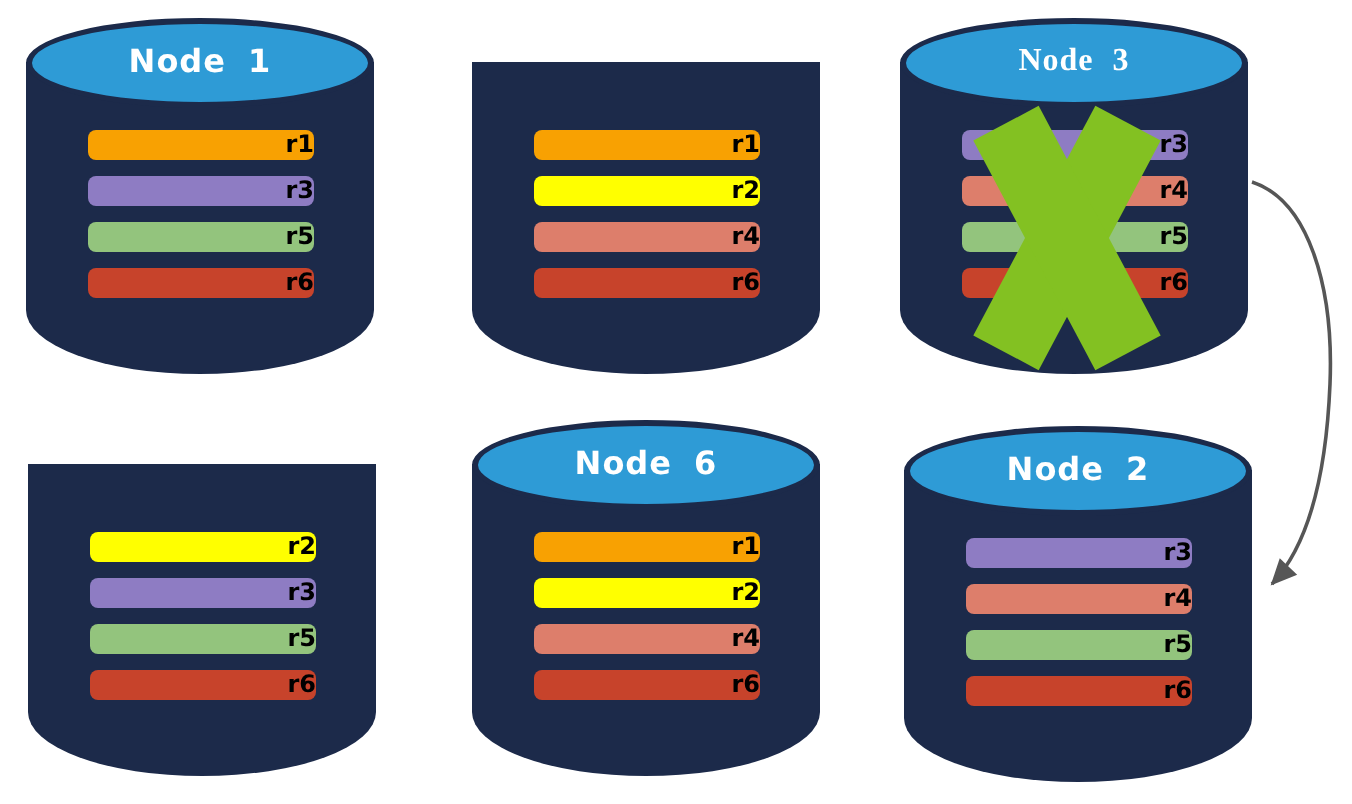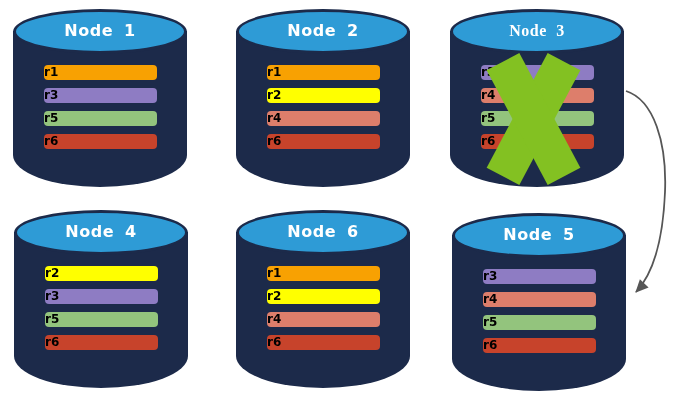--- a/index.html
+++ b/index.html
@@ -25,21 +25,21 @@
     background:#2E9BD6;
     display:flex;align-items:center;justify-content:center;
   }
   .node-title{
     color:#ffffff;font-weight:700;font-size:16px;
     letter-spacing:.5px;word-spacing:5px;margin-top:-2px;
   }
   .records{position:absolute;left:31px;right:30px;top:56px;}
   .record-bar{
     height:15px;margin-bottom:8px;border-radius:4px;
-    text-align:left;font-weight:700;font-size:12px;line-height:15px;color:#000;
+    text-align:right;font-weight:700;font-size:12px;line-height:15px;color:#000;
   }
   .fail-x{position:absolute;left:0;top:0;width:100%;height:100%;pointer-events:none;}
   .x-arm{position:absolute;width:37px;height:130px;left:65px;top:45px;background:#83C122;}
   .x-arm-1{transform:rotate(28deg);}
   .x-arm-2{transform:rotate(-28deg);}
   .arrow-layer{position:absolute;left:0;top:0;width:676px;height:402px;pointer-events:none;}
 </style>
 </head>
 <body>
 
@@ -53,23 +53,20 @@
     <div class="records">
       <div class="record-bar" style="background-color: rgb(248, 161, 2);">r1</div>
       <div class="record-bar" style="background-color: rgb(142, 124, 195);">r3</div>
       <div class="record-bar" style="background-color: rgb(147, 196, 125);">r5</div>
       <div class="record-bar" style="background-color: rgb(199, 67, 43);">r6</div>
     </div>
   </div>
 
   <div class="node pos-1">
     <div class="cyl-body" style="background-color: rgb(28, 42, 74);"></div>
-    <div class="cyl-top" style="background-color: rgb(46, 155, 214); border-color: rgb(28, 42, 74);">
-      <span class="node-title">Node 2</span>
-    </div>
     <div class="records">
       <div class="record-bar" style="background-color: rgb(248, 161, 2);">r1</div>
       <div class="record-bar" style="background-color: rgb(255, 255, 0);">r2</div>
       <div class="record-bar" style="background-color: rgb(221, 126, 107);">r4</div>
       <div class="record-bar" style="background-color: rgb(199, 67, 43);">r6</div>
     </div>
   </div>
 
   <div class="node pos-2">
     <div class="cyl-body" style="background-color: rgb(28, 42, 74);"></div>
@@ -83,23 +80,20 @@
       <div class="record-bar" style="background-color: rgb(199, 67, 43);">r6</div>
     </div>
     <div class="fail-x">
       <div class="x-arm x-arm-1" style="background-color: rgb(131, 193, 34);"></div>
       <div class="x-arm x-arm-2" style="background-color: rgb(131, 193, 34);"></div>
     </div>
   </div>
 
   <div class="node pos-3">
     <div class="cyl-body" style="background-color: rgb(28, 42, 74);"></div>
-    <div class="cyl-top" style="background-color: rgb(46, 155, 214); border-color: rgb(28, 42, 74);">
-      <span class="node-title">Node 4</span>
-    </div>
     <div class="records">
       <div class="record-bar" style="background-color: rgb(255, 255, 0);">r2</div>
       <div class="record-bar" style="background-color: rgb(142, 124, 195);">r3</div>
       <div class="record-bar" style="background-color: rgb(147, 196, 125);">r5</div>
       <div class="record-bar" style="background-color: rgb(199, 67, 43);">r6</div>
     </div>
   </div>
 
   <div class="node pos-4">
     <div class="cyl-body" style="background-color: rgb(28, 42, 74);"></div>
@@ -110,21 +104,21 @@
       <div class="record-bar" style="background-color: rgb(248, 161, 2);">r1</div>
       <div class="record-bar" style="background-color: rgb(255, 255, 0);">r2</div>
       <div class="record-bar" style="background-color: rgb(221, 126, 107);">r4</div>
       <div class="record-bar" style="background-color: rgb(199, 67, 43);">r6</div>
     </div>
   </div>
 
   <div class="node pos-5">
     <div class="cyl-body" style="background-color: rgb(28, 42, 74);"></div>
     <div class="cyl-top" style="background-color: rgb(46, 155, 214); border-color: rgb(28, 42, 74);">
-      <span class="node-title">Node 5</span>
+      <span class="node-title">Node 2</span>
     </div>
     <div class="records">
       <div class="record-bar" style="background-color: rgb(142, 124, 195);">r3</div>
       <div class="record-bar" style="background-color: rgb(221, 126, 107);">r4</div>
       <div class="record-bar" style="background-color: rgb(147, 196, 125);">r5</div>
       <div class="record-bar" style="background-color: rgb(199, 67, 43);">r6</div>
     </div>
   </div>
 
   <svg class="arrow-layer" width="676" height="402" viewBox="0 0 676 402" xmlns="http://www.w3.org/2000/svg">

